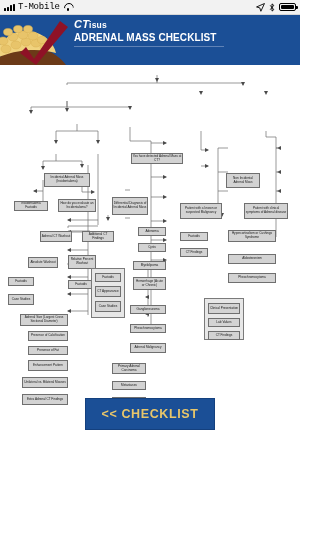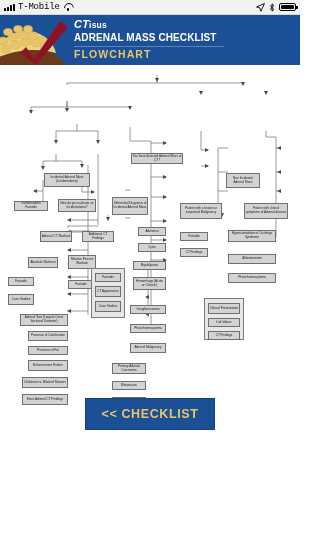--- a/index.html
+++ b/index.html
@@ -157,21 +157,20 @@
       </g>
       <path d="M26 32 L34 44 L60 6 L68 12 L36 50 L20 38 Z" fill="#8e1226"></path>
     </svg>
   </div>
   <div class="hdr-text">
     <div class="brand">
       <span class="ct">CT</span><span class="sus">isus</span>
     </div>
     <div class="hdr-title">ADRENAL MASS CHECKLIST</div>
     <div class="hdr-rule"></div>
-    <div class="hdr-sub">FLOWCHART</div>
   </div>
 </div>
 
 <div class="chart">
   <svg viewBox="0 0 300 290">
     <g stroke="#6f6f6f" stroke-width="0.7" fill="none">
 
       <path d="M157 10 L157 18 L67 18 L67 20"></path>
       <path d="M157 18 L243 18 L243 20"></path>
 

